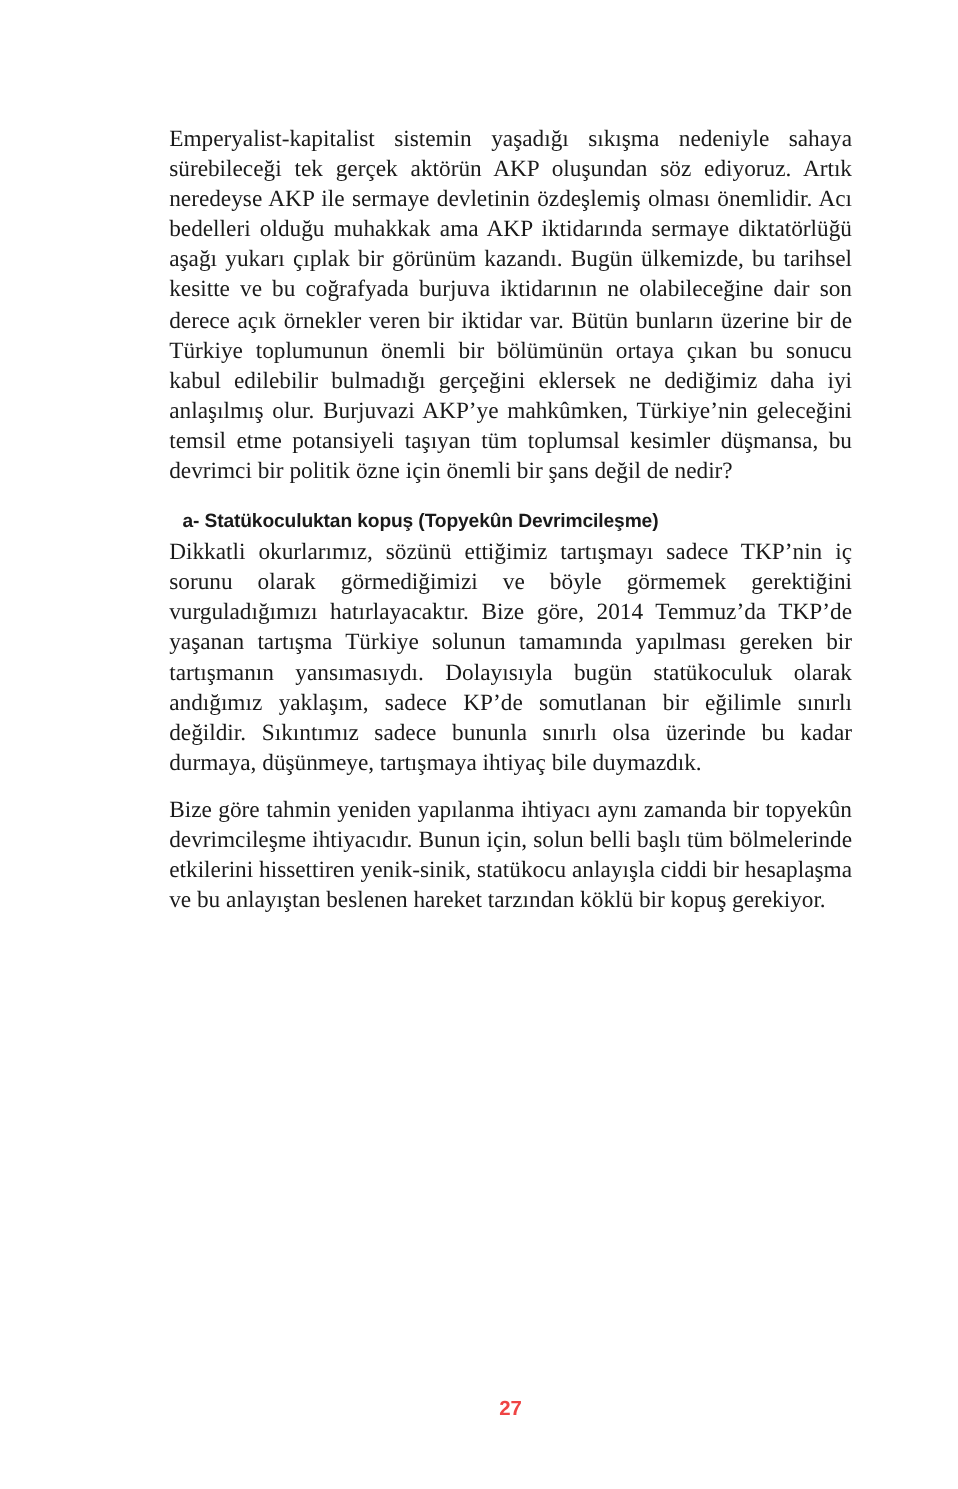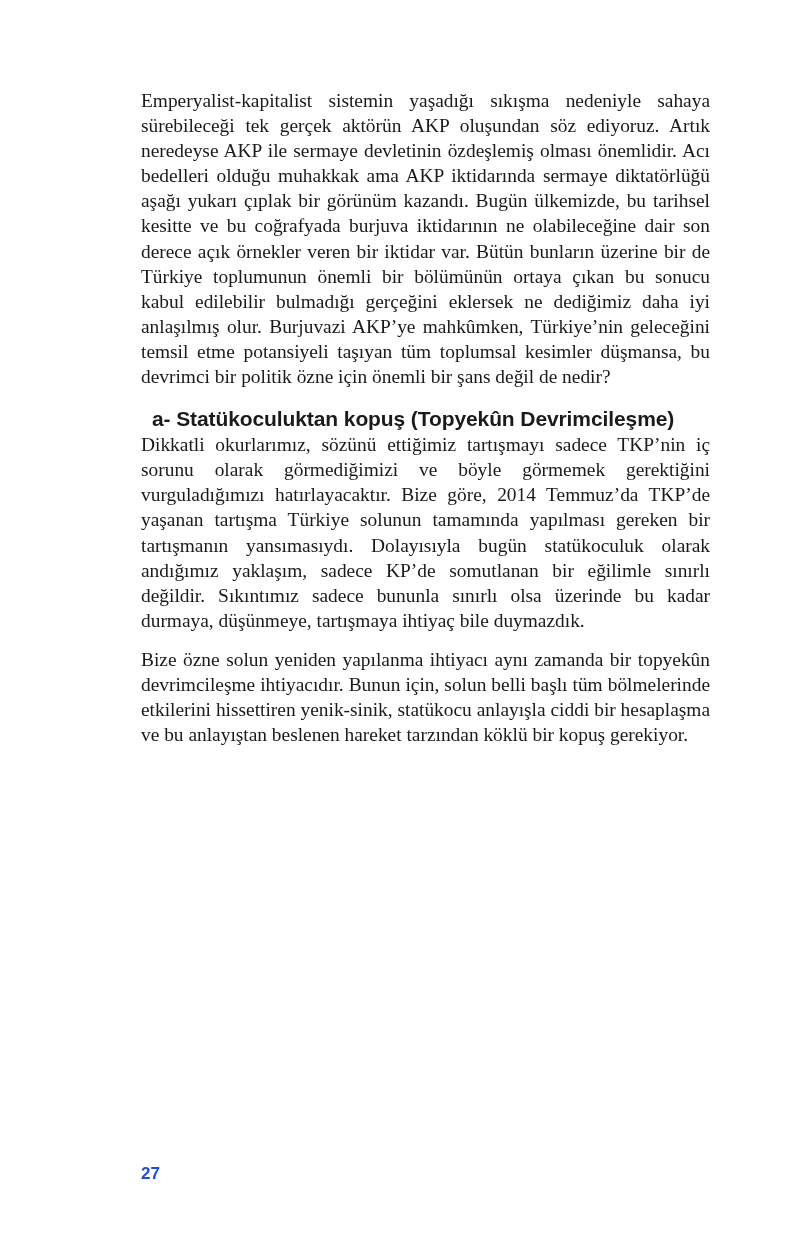--- a/index.html
+++ b/index.html
@@ -19,21 +19,21 @@
     position: absolute;
     left: 0;
     top: 0;
     width: 798px;
     height: 1241px;
     background: #ffffff;
   }
   .text-column {
     position: absolute;
     left: 141px;
-    top: 88px;
+    top: 104px;
     width: 569px;
   }
   p.body-par {
     margin: 0 0 0 0;
     font-family: "Liberation Serif", serif;
     font-size: 19.4px;
     line-height: 25.1px;
     text-align: justify;
     text-justify: inter-word;
     color: #1a1a1a;
@@ -43,55 +43,55 @@
   p.body-par + p.body-par {
     margin-top: 14px;
   }
   p.body-par.tight-after-heading {
     margin-top: 0px;
   }
   h2.section-heading {
     margin: 18px 0 1px 0;
     padding-left: 11px;
     font-family: "Liberation Sans", sans-serif;
-    font-size: 21px;
+    font-size: 16px;
     line-height: 24px;
     font-weight: 700;
     color: #1a1a1a;
     text-align: left;
     letter-spacing: -0.1px;
   }
   .page-number {
     position: absolute;
     left: 141px;
     top: 1164px;
     width: 569px;
-    text-align: left;
+    text-align: center;
     font-family: "Liberation Sans", sans-serif;
     font-size: 17px;
     font-weight: 700;
-    color: #1d4ed8;
+    color: #ef4444;
   }
 </style>
 </head>
 <body>
 
 <div class="page">
 
   <div class="text-column">
 
     <p class="body-par">Emperyalist-kapitalist sistemin yaşadığı sıkışma nedeniyle sahaya sürebileceği tek gerçek aktörün AKP oluşundan söz ediyoruz. Artık neredeyse AKP ile sermaye devletinin özdeşlemiş olması önemlidir. Acı bedelleri olduğu muhakkak ama AKP iktidarında sermaye diktatörlüğü aşağı yukarı çıplak bir görünüm kazandı. Bugün ülkemizde, bu tarihsel kesitte ve bu coğrafyada burjuva iktidarının ne olabileceğine dair son derece açık örnekler veren bir iktidar var. Bütün bunların üzerine bir de Türkiye toplumunun önemli bir bölümünün ortaya çıkan bu sonucu kabul edilebilir bulmadığı gerçeğini eklersek ne dediğimiz daha iyi anlaşılmış olur. Burjuvazi AKP’ye mahkûmken, Türkiye’nin geleceğini temsil etme potansiyeli taşıyan tüm toplumsal kesimler düşmansa, bu devrimci bir politik özne için önemli bir şans değil de nedir?</p>
 
 
     <h2 class="section-heading">a- Statükoculuktan kopuş (Topyekûn Devrimcileşme)</h2>
 
 
 
     <p class="body-par">Dikkatli okurlarımız, sözünü ettiğimiz tartışmayı sadece TKP’nin iç sorunu olarak görmediğimizi ve böyle görmemek gerektiğini vurguladığımızı hatırlayacaktır. Bize göre, 2014 Temmuz’da TKP’de yaşanan tartışma Türkiye solunun tamamında yapılması gereken bir tartışmanın yansımasıydı. Dolayısıyla bugün statükoculuk olarak andığımız yaklaşım, sadece KP’de somutlanan bir eğilimle sınırlı değildir. Sıkıntımız sadece bununla sınırlı olsa üzerinde bu kadar durmaya, düşünmeye, tartışmaya ihtiyaç bile duymazdık.</p>
 
-    <p class="body-par">Bize özne solun yeniden yapılanma ihtiyacı aynı zamanda bir topyekûn devrimcileşme ihtiyacıdır. Bunun için, solun belli başlı tüm bölmelerinde etkilerini hissettiren yenik-sinik, statükocu anlayışla ciddi bir hesaplaşma ve bu anlayıştan beslenen hareket tarzından köklü bir kopuş gerekiyor.</p>
+    <p class="body-par">Bize göre tahmin yeniden yapılanma ihtiyacı aynı zamanda bir topyekûn devrimcileşme ihtiyacıdır. Bunun için, solun belli başlı tüm bölmelerinde etkilerini hissettiren yenik-sinik, statükocu anlayışla ciddi bir hesaplaşma ve bu anlayıştan beslenen hareket tarzından köklü bir kopuş gerekiyor.</p>
 
 
   </div>
 
   <div class="page-number">27</div>
 
 </div>
 
 </body></html>

